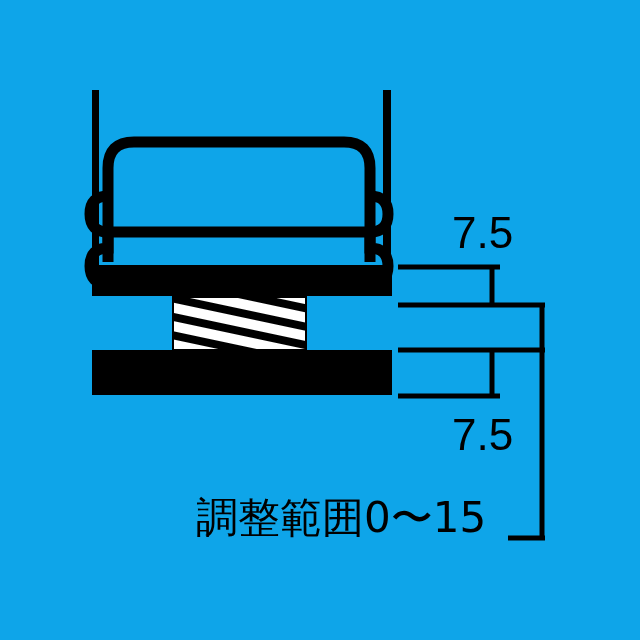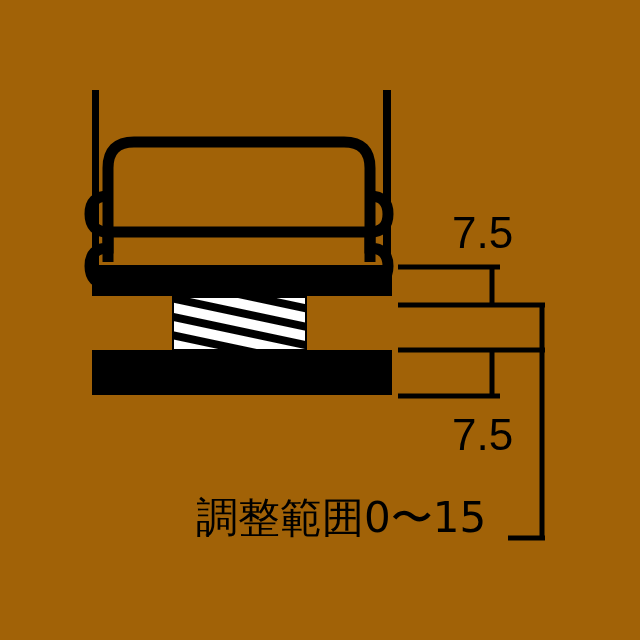--- a/index.html
+++ b/index.html
@@ -4,21 +4,21 @@
 <style>
   html, body {
     margin: 0;
     padding: 0;
     background: #ffffff;
   }
   #diagram-root {
     position: relative;
     width: 640px;
     height: 640px;
-    background: #a16207;
+    background: #0ea5e9;
     font-family: "Liberation Sans", sans-serif;
     overflow: hidden;
   }
   #diagram-svg {
     position: absolute;
     left: 0;
     top: 0;
     display: block;
   }
   .dim-text {

